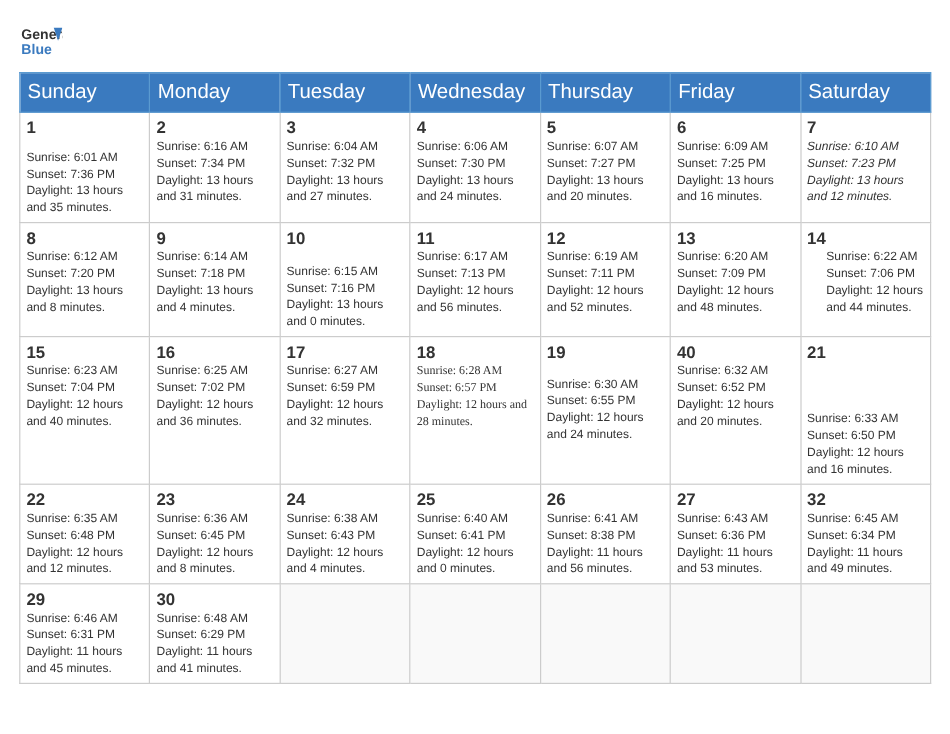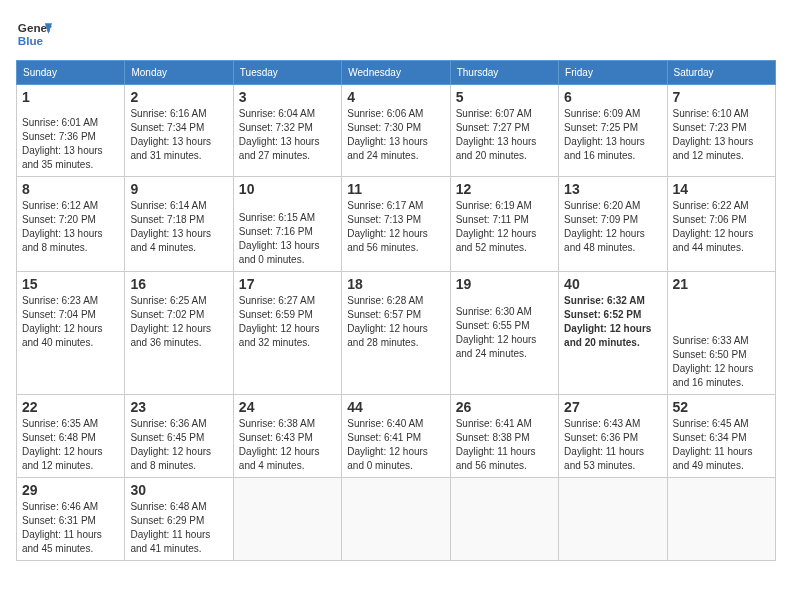--- a/index.html
+++ b/index.html
@@ -40,21 +40,21 @@
     .calendar {
       width: 100%;
       border-collapse: collapse;
       font-size: 11px;
     }
     .calendar thead tr th {
       background-color: #3a7abf;
       color: #fff;
       text-align: left;
       padding: 6px 6px;
-      font-size: 10px;
+      font-size: 17px;
       font-weight: normal;
       border: 1px solid #5a9ad0;
     }
     .calendar tbody tr td {
       border: 1px solid #ccc;
       vertical-align: top;
       padding: 4px 5px;
       width: 107px;
       min-height: 80px;
       color: #333;
@@ -143,21 +143,21 @@
 Daylight: 13 hours and 20 minutes.</div>
         </td>
         <td>
           <span class="day-number">6</span>
           <div class="day-info" style="white-space: pre-line;">Sunrise: 6:09 AM
 Sunset: 7:25 PM
 Daylight: 13 hours and 16 minutes.</div>
         </td>
         <td>
           <span class="day-number">7</span>
-          <div class="day-info" style="white-space: pre-line;">Sunrise: 6:10 AM
+          <div class="day-info" style="white-space: pre-line; font-style: italic;">Sunrise: 6:10 AM
 Sunset: 7:23 PM
 Daylight: 13 hours and 12 minutes.</div>
         </td>
       </tr>
       <tr>
         <td>
           <span class="day-number">8</span>
           <div class="day-info" style="white-space: pre-line;">Sunrise: 6:12 AM
 Sunset: 7:20 PM
 Daylight: 13 hours and 8 minutes.</div>
@@ -187,21 +187,21 @@
 Daylight: 12 hours and 52 minutes.</div>
         </td>
         <td>
           <span class="day-number">13</span>
           <div class="day-info" style="white-space: pre-line;">Sunrise: 6:20 AM
 Sunset: 7:09 PM
 Daylight: 12 hours and 48 minutes.</div>
         </td>
         <td>
           <span class="day-number">14</span>
-          <div class="day-info" style="white-space: pre-line;">Sunrise: 6:22 AM
+          <div class="day-info" style="white-space: pre-line; margin-left: 16px;">Sunrise: 6:22 AM
 Sunset: 7:06 PM
 Daylight: 12 hours and 44 minutes.</div>
         </td>
       </tr>
       <tr>
         <td>
           <span class="day-number">15</span>
           <div class="day-info" style="white-space: pre-line;">Sunrise: 6:23 AM
 Sunset: 7:04 PM
 Daylight: 12 hours and 40 minutes.</div>
@@ -213,33 +213,33 @@
 Daylight: 12 hours and 36 minutes.</div>
         </td>
         <td>
           <span class="day-number">17</span>
           <div class="day-info" style="white-space: pre-line;">Sunrise: 6:27 AM
 Sunset: 6:59 PM
 Daylight: 12 hours and 32 minutes.</div>
         </td>
         <td>
           <span class="day-number">18</span>
-          <div class="day-info" style="white-space: pre-line;">Sunrise: 6:28 AM
+          <div class="day-info" style="white-space: pre-line; font-family: Liberation Serif, serif;">Sunrise: 6:28 AM
 Sunset: 6:57 PM
 Daylight: 12 hours and 28 minutes.</div>
         </td>
         <td>
           <span class="day-number">19</span>
           <div class="day-info" style="white-space: pre-line; margin-top: 13px;">Sunrise: 6:30 AM
 Sunset: 6:55 PM
 Daylight: 12 hours and 24 minutes.</div>
         </td>
         <td>
           <span class="day-number">40</span>
-          <div class="day-info" style="white-space: pre-line; font-weight: bold;">Sunrise: 6:32 AM
+          <div class="day-info" style="white-space: pre-line;">Sunrise: 6:32 AM
 Sunset: 6:52 PM
 Daylight: 12 hours and 20 minutes.</div>
         </td>
         <td>
           <span class="day-number">21</span>
           <div class="day-info" style="white-space: pre-line; margin-top: 42px;">Sunrise: 6:33 AM
 Sunset: 6:50 PM
 Daylight: 12 hours and 16 minutes.</div>
         </td>
       </tr>
@@ -256,39 +256,39 @@
 Sunset: 6:45 PM
 Daylight: 12 hours and 8 minutes.</div>
         </td>
         <td>
           <span class="day-number">24</span>
           <div class="day-info" style="white-space: pre-line;">Sunrise: 6:38 AM
 Sunset: 6:43 PM
 Daylight: 12 hours and 4 minutes.</div>
         </td>
         <td>
-          <span class="day-number">44</span>
+          <span class="day-number">25</span>
           <div class="day-info" style="white-space: pre-line;">Sunrise: 6:40 AM
 Sunset: 6:41 PM
 Daylight: 12 hours and 0 minutes.</div>
         </td>
         <td>
           <span class="day-number">26</span>
           <div class="day-info" style="white-space: pre-line;">Sunrise: 6:41 AM
 Sunset: 8:38 PM
 Daylight: 11 hours and 56 minutes.</div>
         </td>
         <td>
           <span class="day-number">27</span>
           <div class="day-info" style="white-space: pre-line;">Sunrise: 6:43 AM
 Sunset: 6:36 PM
 Daylight: 11 hours and 53 minutes.</div>
         </td>
         <td>
-          <span class="day-number">52</span>
+          <span class="day-number">32</span>
           <div class="day-info" style="white-space: pre-line;">Sunrise: 6:45 AM
 Sunset: 6:34 PM
 Daylight: 11 hours and 49 minutes.</div>
         </td>
       </tr>
       <tr>
         <td class="last-row">
           <span class="day-number">29</span>
           <div class="day-info" style="white-space: pre-line;">Sunrise: 6:46 AM
 Sunset: 6:31 PM

